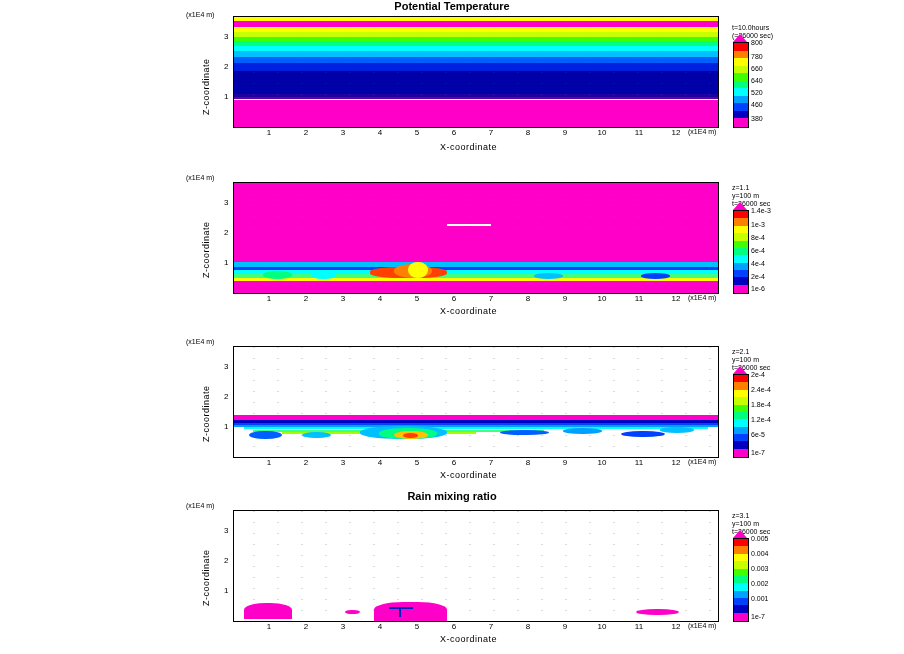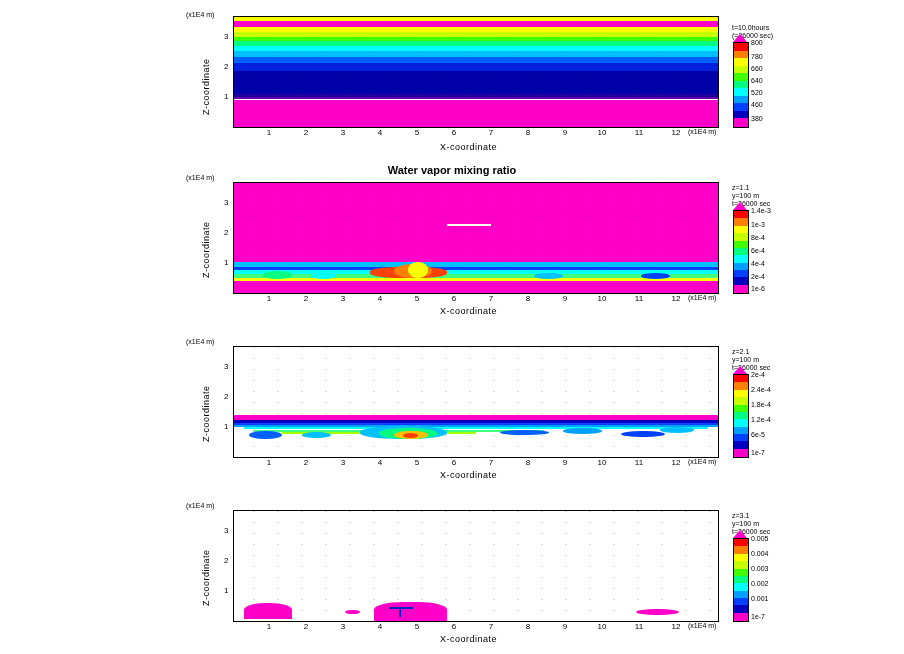--- a/index.html
+++ b/index.html
@@ -19,20 +19,21 @@
   .cb-meta{position:absolute;font-size:7px;white-space:pre;}
   .arrow-up{position:absolute;width:0;height:0;border-left:7px solid transparent;border-right:7px solid transparent;}
   .dotgrid{position:absolute;left:0;top:0;right:0;bottom:0;
     background-image:radial-gradient(#999 0.5px, transparent 0.6px);
     background-size:24px 11px;background-position:8px 6px;}
 </style>
 </head>
 <body>
 
 <div class="panel" style="top:0;height:160px;">
+  <div class="title" style="top:0;">Potential Temperature</div>
   <div class="unit-top" style="left:186px;top:11px;">(x1E4 m)</div>
   <div class="ylabel" style="left:201px;top:35px;height:80px;">Z-coordinate</div>
 
   <div class="plotbox" style="left:233px;top:16px;width:484px;height:110px;">
     <div style="position:absolute;left:0;top:0;width:100%;height:4%;background:#ffff00;"></div>
     <div style="position:absolute;left:0;top:4%;width:100%;height:5%;background:#ff00c8;"></div>
     <div style="position:absolute;left:0;top:9%;width:100%;height:5%;background:#ffff00;"></div>
     <div style="position:absolute;left:0;top:14%;width:100%;height:4%;background:#c8ff00;"></div>
     <div style="position:absolute;left:0;top:18%;width:100%;height:4%;background:#40ff00;"></div>
     <div style="position:absolute;left:0;top:22%;width:100%;height:4%;background:#00ff80;"></div>
@@ -90,21 +91,20 @@
     <div class="cbar-lab" style="left:751px;top:56px;">780</div>
     <div class="cbar-lab" style="left:751px;top:68px;">660</div>
     <div class="cbar-lab" style="left:751px;top:80px;">640</div>
     <div class="cbar-lab" style="left:751px;top:92px;">520</div>
     <div class="cbar-lab" style="left:751px;top:104px;">460</div>
     <div class="cbar-lab" style="left:751px;top:118px;">380</div>
   </div>
 </div>
 
 <div class="panel" style="top:160px;height:162px;">
-  <div class="title" style="top:4px;">Water vapor mixing ratio</div>
   <div class="unit-top" style="left:186px;top:14px;">(x1E4 m)</div>
   <div class="ylabel" style="left:201px;top:38px;height:80px;">Z-coordinate</div>
 
   <div class="plotbox" style="left:233px;top:22px;width:484px;height:110px;">
     <div style="position:absolute;left:0;top:0;width:100%;height:72%;background:#ff00c8;"></div>
     <div style="position:absolute;left:44%;top:37%;width:9%;height:2px;background:#ffffff;"></div>
     <div style="position:absolute;left:0;top:72%;width:100%;height:4%;background:#00c0ff;"></div>
     <div style="position:absolute;left:0;top:76%;width:100%;height:3%;background:#0040ff;"></div>
     <div style="position:absolute;left:0;top:79%;width:100%;height:4%;background:#00ffff;"></div>
     <div style="position:absolute;left:0;top:83%;width:100%;height:3%;background:#40ff80;"></div>
@@ -238,20 +238,21 @@
     <div class="cbar-lab" style="left:751px;top:52px;">2e-4</div>
     <div class="cbar-lab" style="left:751px;top:67px;">2.4e-4</div>
     <div class="cbar-lab" style="left:751px;top:82px;">1.8e-4</div>
     <div class="cbar-lab" style="left:751px;top:97px;">1.2e-4</div>
     <div class="cbar-lab" style="left:751px;top:112px;">6e-5</div>
     <div class="cbar-lab" style="left:751px;top:130px;">1e-7</div>
   </div>
 </div>
 
 <div class="panel" style="top:488px;height:166px;">
+  <div class="title" style="top:2px;">Rain mixing ratio</div>
   <div class="unit-top" style="left:186px;top:14px;">(x1E4 m)</div>
   <div class="ylabel" style="left:201px;top:38px;height:80px;">Z-coordinate</div>
 
   <div class="plotbox" style="left:233px;top:22px;width:484px;height:110px;">
     <div class="dotgrid" style="opacity:0.35;"></div>
     <div style="position:absolute;left:2%;top:84%;width:10%;height:14%;background:#ff00c8;border-radius:45% 45% 0 0;"></div>
     <div style="position:absolute;left:23%;top:90%;width:3%;height:4%;background:#ff00c8;border-radius:50%;"></div>
     <div style="position:absolute;left:29%;top:83%;width:15%;height:17%;background:#ff00c8;border-radius:40% 40% 0 0;"></div>
     <div style="position:absolute;left:34%;top:88%;width:2px;height:8%;background:#0020c0;"></div>
     <div style="position:absolute;left:32%;top:87%;width:5%;height:2px;background:#0020c0;"></div>

